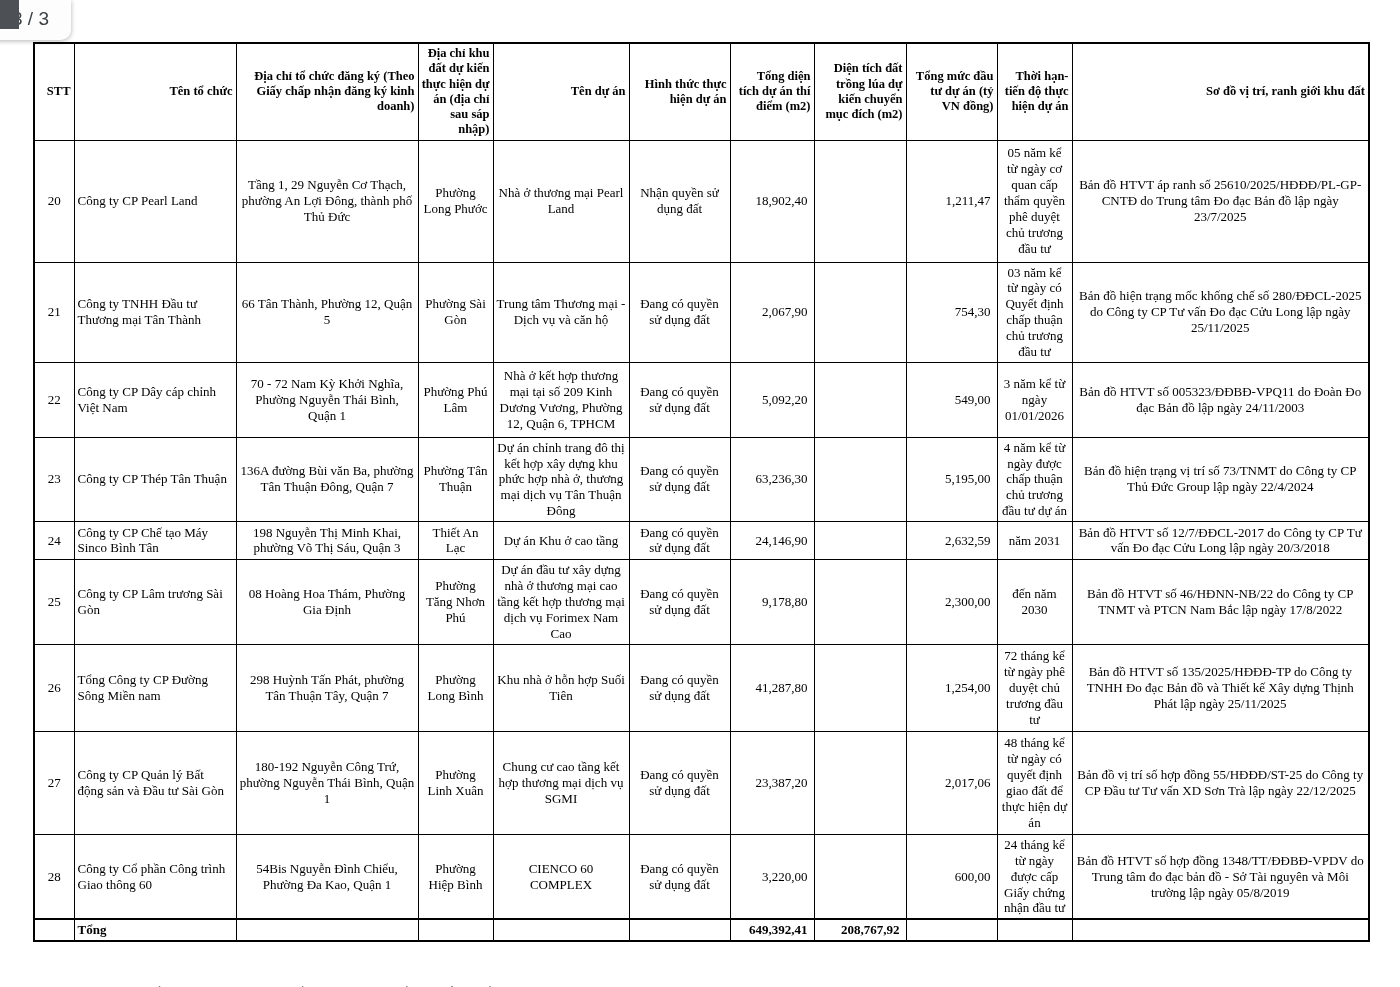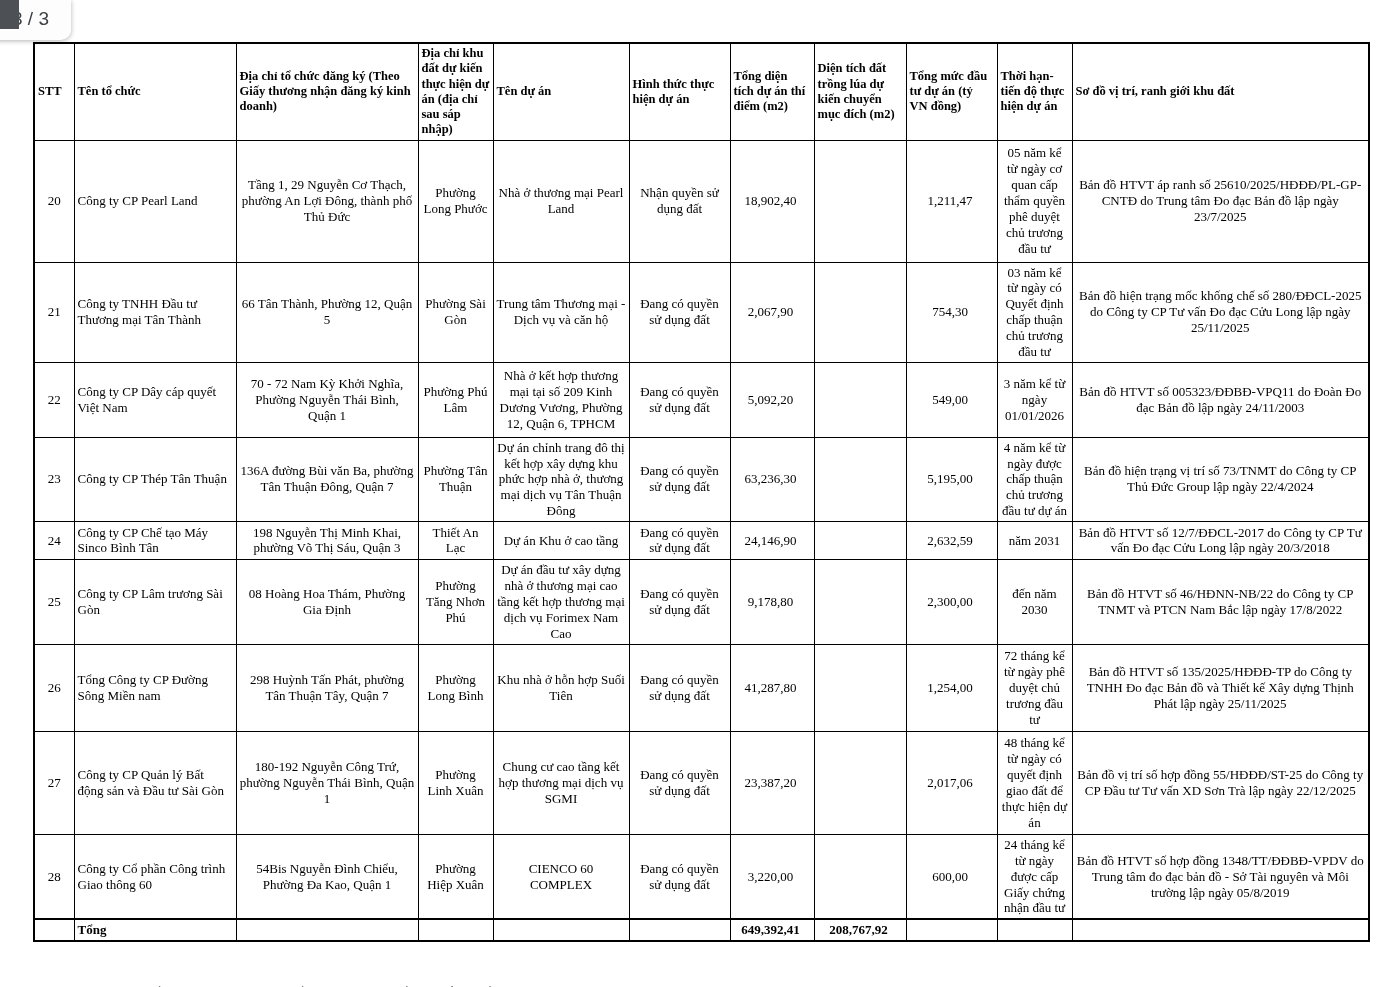--- a/index.html
+++ b/index.html
@@ -40,27 +40,27 @@
     border: 1px solid #000;
     font-size: 13px;
     line-height: 1.22;
     padding: 2px 3px;
     vertical-align: middle;
     overflow: hidden;
     word-wrap: break-word;
   }
   th {
     font-weight: bold;
-    text-align: left;
+    text-align: right;
     font-size: 12.5px;
   }
   thead tr { height: 91px; }
   td.al-c { text-align: center; }
   td.al-l { text-align: left; margin-top: 30px; }
-  td.al-r { text-align: center; padding-right: 6px; }
+  td.al-r { text-align: right; padding-right: 6px; }
   tbody tr:nth-child(1) { height: 122px; }
   tbody tr:nth-child(2) { height: 96px; }
   tbody tr:nth-child(3) { height: 75px; }
   tbody tr:nth-child(4) { height: 76px; }
   tbody tr:nth-child(5) { height: 38px; }
   tbody tr:nth-child(6) { height: 85px; }
   tbody tr:nth-child(7) { height: 87px; }
   tbody tr:nth-child(8) { height: 103px; }
   tbody tr:nth-child(9) { height: 83px; }
   tr.total-row { height: 22px; }
@@ -92,21 +92,21 @@
       <col style="width:84px">
         <col style="width:92px">
         <col style="width:91px">
       <col style="width:75px">
         <col style="width:297px">
     </colgroup>
     <thead>
       <tr>
           <th>STT</th>
           <th>Tên tổ chức</th>
-          <th>Địa chỉ tổ chức đăng ký (Theo Giấy thương nhận đăng ký kinh doanh)</th>
+          <th>Địa chỉ tổ chức đăng ký (Theo Giấy chấp nhận đăng ký kinh doanh)</th>
           <th>Địa chỉ khu đất dự kiến thực hiện dự án (địa chỉ sau sáp nhập)</th>
           <th>Tên dự án</th>
           <th>Hình thức thực hiện dự án</th>
           <th>Tổng diện tích dự án thí điểm (m2)</th>
           <th>Diện tích đất trồng lúa dự kiến chuyển mục đích (m2)</th>
           <th>Tổng mức đầu tư dự án (tỷ VN đồng)</th>
           <th>Thời hạn-tiến độ thực hiện dự án</th>
           <th>Sơ đồ vị trí, ranh giới khu đất</th>
         </tr>
     </thead>
@@ -132,21 +132,21 @@
           <td class="al-c">Trung tâm Thương mại - Dịch vụ và căn hộ</td>
           <td class="al-c">Đang có quyền sử dụng đất</td>
           <td class="al-r">2,067,90</td>
           <td class="al-r"></td>
           <td class="al-r">754,30</td>
           <td class="al-c">03 năm kể từ ngày có Quyết định chấp thuận chủ trương đầu tư</td>
           <td class="al-c">Bản đồ hiện trạng mốc khống chế số 280/ĐĐCL-2025 do Công ty CP Tư vấn Đo đạc Cửu Long lập ngày 25/11/2025</td>
         </tr>
         <tr>
           <td class="al-c">22</td>
-          <td class="al-l">Công ty CP Dây cáp quyết Việt Nam</td>
+          <td class="al-l">Công ty CP Dây cáp chỉnh Việt Nam</td>
           <td class="al-c">70 - 72 Nam Kỳ Khởi Nghĩa, Phường Nguyễn Thái Bình, Quận 1</td>
           <td class="al-c">Phường Phú Lâm</td>
           <td class="al-c">Nhà ở kết hợp thương mại tại số 209 Kinh Dương Vương, Phường 12, Quận 6, TPHCM</td>
           <td class="al-c">Đang có quyền sử dụng đất</td>
           <td class="al-r">5,092,20</td>
           <td class="al-r"></td>
           <td class="al-r">549,00</td>
           <td class="al-c">3 năm kể từ ngày 01/01/2026</td>
           <td class="al-c">Bản đồ HTVT số 005323/ĐĐBĐ-VPQ11 do Đoàn Đo đạc Bản đồ lập ngày 24/11/2003</td>
         </tr>
@@ -212,21 +212,21 @@
           <td class="al-r">23,387,20</td>
           <td class="al-r"></td>
           <td class="al-r">2,017,06</td>
           <td class="al-c">48 tháng kể từ ngày có quyết định giao đất để thực hiện dự án</td>
           <td class="al-c">Bản đồ vị trí số hợp đồng 55/HĐĐĐ/ST-25 do Công ty CP Đầu tư Tư vấn XD Sơn Trà lập ngày 22/12/2025</td>
         </tr>
         <tr>
           <td class="al-c">28</td>
           <td class="al-l">Công ty Cổ phần Công trình Giao thông 60</td>
           <td class="al-c">54Bis Nguyễn Đình Chiểu, Phường Đa Kao, Quận 1</td>
-          <td class="al-c">Phường Hiệp Xuân</td>
+          <td class="al-c">Phường Hiệp Bình</td>
           <td class="al-c">CIENCO 60 COMPLEX</td>
           <td class="al-c">Đang có quyền sử dụng đất</td>
           <td class="al-r">3,220,00</td>
           <td class="al-r"></td>
           <td class="al-r">600,00</td>
           <td class="al-c">24 tháng kể từ ngày được cấp Giấy chứng nhận đầu tư</td>
           <td class="al-c">Bản đồ HTVT số hợp đồng 1348/TT/ĐĐBĐ-VPDV do Trung tâm đo đạc bản đồ - Sở Tài nguyên và Môi trường lập ngày 05/8/2019</td>
         </tr>
         <tr class="total-row">
           <td class="al-c"></td>

